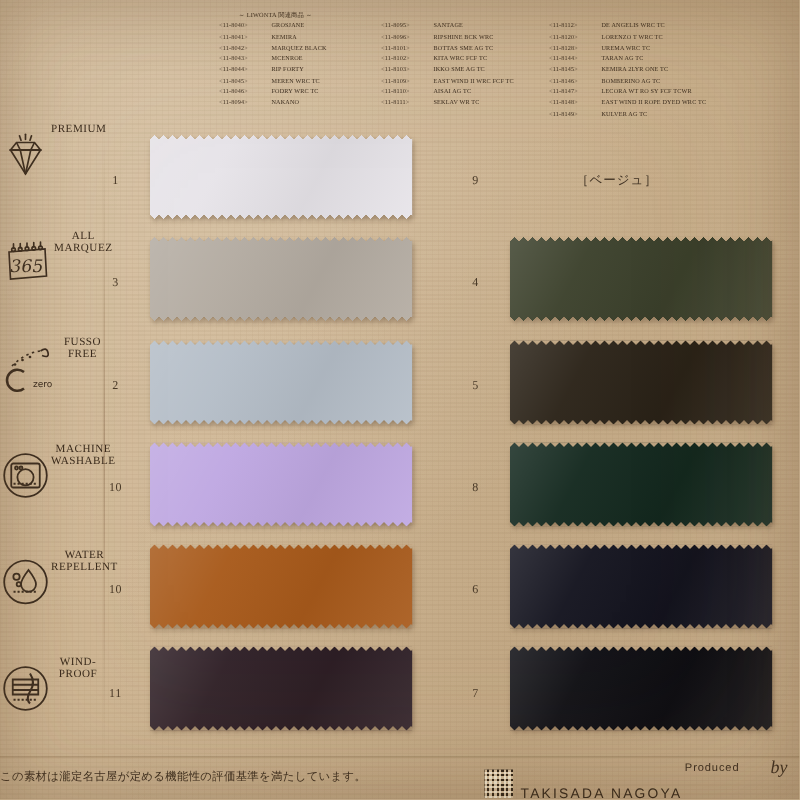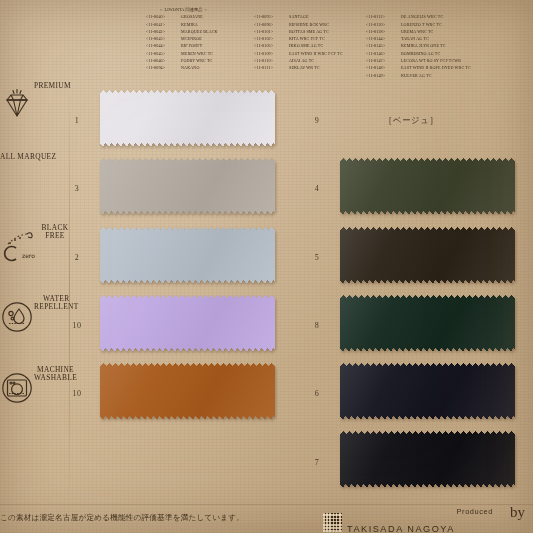--- a/index.html
+++ b/index.html
@@ -130,21 +130,21 @@
     font-family:"Liberation Sans", sans-serif;
   }
   #produced{
     position:absolute;right:34px;top:3px;
     font-size:7.4px;letter-spacing:.6px;color:#3b2d1f;
     font-family:Liberation Sans, sans-serif;
     padding-left:41px;
   }
   #byword{
     position:absolute;right:2px;top:0px;
-    font-size:15px;color:#3b2d1f;
+    font-size:12px;color:#3b2d1f;font-style:italic;
     font-family:"Liberation Serif", serif;
   }
   svg{display:block;}
 </style>
 </head>
 <body>
 
 <div id="card">
   <div id="grain"></div>
 
@@ -279,67 +279,95 @@
               <path d="M7 12 H27"></path>
               <path d="M13 2.5 L14 5.5" stroke-linecap="round"></path>
               <path d="M17 1.5 L17 5" stroke-linecap="round"></path>
               <path d="M21 2.5 L20 5.5" stroke-linecap="round"></path>
             </g>
           </svg>
         </div>
         <div class="lb">PREMIUM</div>
       </div>
       <div class="feat">
+        <div class="ic">
+          <svg width="36" height="32" viewBox="0 0 36 32">
+            <g fill="none" stroke="#3b2d20" stroke-width="1.1">
+              <path d="M6 9 L30 7 L31 25 L7 27 Z"></path>
+              <path d="M9 6.6 v-3 M13.5 6.3 v-3 M18 6 v-3 M22.5 5.7 v-3 M27 5.4 v-3" stroke-linecap="round"></path>
+              <circle cx="9" cy="7.4" r="1.2"></circle>
+              <circle cx="13.5" cy="7.1" r="1.2"></circle>
+              <circle cx="18" cy="6.8" r="1.2"></circle>
+              <circle cx="22.5" cy="6.5" r="1.2"></circle>
+              <circle cx="27" cy="6.2" r="1.2"></circle>
+            </g>
+            <text x="18" y="22.5" font-family="DejaVu Serif, serif" font-size="11.5" font-style="italic" text-anchor="middle" fill="#3b2d20">365</text>
+          </svg>
+        </div>
         <div class="lb">ALL MARQUEZ</div>
       </div>
       <div class="feat">
         <div class="ic">
           <svg width="40" height="32" viewBox="0 0 40 32">
             <g fill="none" stroke="#3b2d20" stroke-width="1.1">
               <path d="M8 14 q9-9 19-10" stroke-dasharray="1.6 2.4"></path>
               <path d="M27 4 q4-3 5 1 t-4 2"></path>
               <circle cx="10" cy="13" r=".9" fill="#3b2d20" stroke="none"></circle>
               <circle cx="15" cy="10" r=".9" fill="#3b2d20" stroke="none"></circle>
               <circle cx="20" cy="8" r=".9" fill="#3b2d20" stroke="none"></circle>
               <path d="M16 18 a7 7 0 1 0 0 11" stroke-width="1.7"></path>
             </g>
             <text x="22" y="28" font-family="DejaVu Sans, sans-serif" font-size="6" fill="#3b2d20">zero</text>
           </svg>
         </div>
-        <div class="lb">BLACK FREE</div>
-      </div>
-      <div class="feat">
-        <div class="ic">
-          <svg width="34" height="32" viewBox="0 0 34 32">
-            <g fill="none" stroke="#3b2d20" stroke-width="1.2">
-              <circle cx="17" cy="16" r="14.2"></circle>
-              <path d="M19 8 q5 6.5 5 9.5 a5 5 0 0 1-10 0 q0-3 5-9.5Z"></path>
-              <circle cx="11" cy="12.5" r="2.1"></circle>
-              <circle cx="12.5" cy="17.5" r="1.4"></circle>
-              <path d="M9 22.5 h16" stroke-dasharray="1.4 1.3"></path>
-            </g>
-          </svg>
-        </div>
-        <div class="lb">WATER<br>REPELLENT</div>
+        <div class="lb">FUSSO FREE</div>
       </div>
       <div class="feat">
         <div class="ic">
           <svg width="34" height="32" viewBox="0 0 34 32">
             <g fill="none" stroke="#3b2d20" stroke-width="1.2">
               <circle cx="17" cy="16" r="14.2"></circle>
               <rect x="7.5" y="8" width="19" height="16" rx="1.4"></rect>
               <circle cx="17" cy="17.2" r="5.4"></circle>
               <circle cx="11" cy="11" r="1"></circle>
               <circle cx="14" cy="11" r="1"></circle>
               <path d="M9 21.5 h16" stroke-dasharray="1.4 1.3"></path>
             </g>
           </svg>
         </div>
         <div class="lb">MACHINE<br>WASHABLE</div>
       </div>
+      <div class="feat">
+        <div class="ic">
+          <svg width="34" height="32" viewBox="0 0 34 32">
+            <g fill="none" stroke="#3b2d20" stroke-width="1.2">
+              <circle cx="17" cy="16" r="14.2"></circle>
+              <path d="M19 8 q5 6.5 5 9.5 a5 5 0 0 1-10 0 q0-3 5-9.5Z"></path>
+              <circle cx="11" cy="12.5" r="2.1"></circle>
+              <circle cx="12.5" cy="17.5" r="1.4"></circle>
+              <path d="M9 22.5 h16" stroke-dasharray="1.4 1.3"></path>
+            </g>
+          </svg>
+        </div>
+        <div class="lb">WATER<br>REPELLENT</div>
+      </div>
+      <div class="feat">
+        <div class="ic">
+          <svg width="34" height="32" viewBox="0 0 34 32">
+            <g fill="none" stroke="#3b2d20" stroke-width="1.2">
+              <circle cx="17" cy="16" r="14.2"></circle>
+              <path d="M8.5 10 h17 v10 h-17 z"></path>
+              <path d="M8.5 13.5 h17 M8.5 17 h17"></path>
+              <path d="M20 6 q4 6 0 12 q-3 5 0 8" stroke-width="1.4"></path>
+              <path d="M9 23.5 h16" stroke-dasharray="1.4 1.3"></path>
+            </g>
+          </svg>
+        </div>
+        <div class="lb">WIND-PROOF</div>
+      </div>
     </div>
 
   <div id="grid">
     <div class="col left">
         <div class="cell">
           <div class="cellnum">1</div>
           <div class="swatch">
             <div class="pinked" style="background: rgb(231, 228, 233);">
               <div class="sheen"></div>
             </div>
@@ -366,20 +394,28 @@
           <div class="swatch">
             <div class="pinked" style="background: rgb(191, 168, 226);">
               <div class="sheen"></div>
             </div>
           </div>
         </div>
         <div class="cell">
           <div class="cellnum">10</div>
           <div class="swatch">
             <div class="pinked" style="background: rgb(168, 90, 27);">
+              <div class="sheen"></div>
+            </div>
+          </div>
+        </div>
+        <div class="cell">
+          <div class="cellnum">11</div>
+          <div class="swatch">
+            <div class="pinked" style="background: rgb(47, 32, 39);">
               <div class="sheen"></div>
             </div>
           </div>
         </div>
       </div>
     <div class="col right">
         <div class="cell">
           <div class="cellnum">9</div>
           <div class="blanknote">［ベージュ］</div>
         </div>

